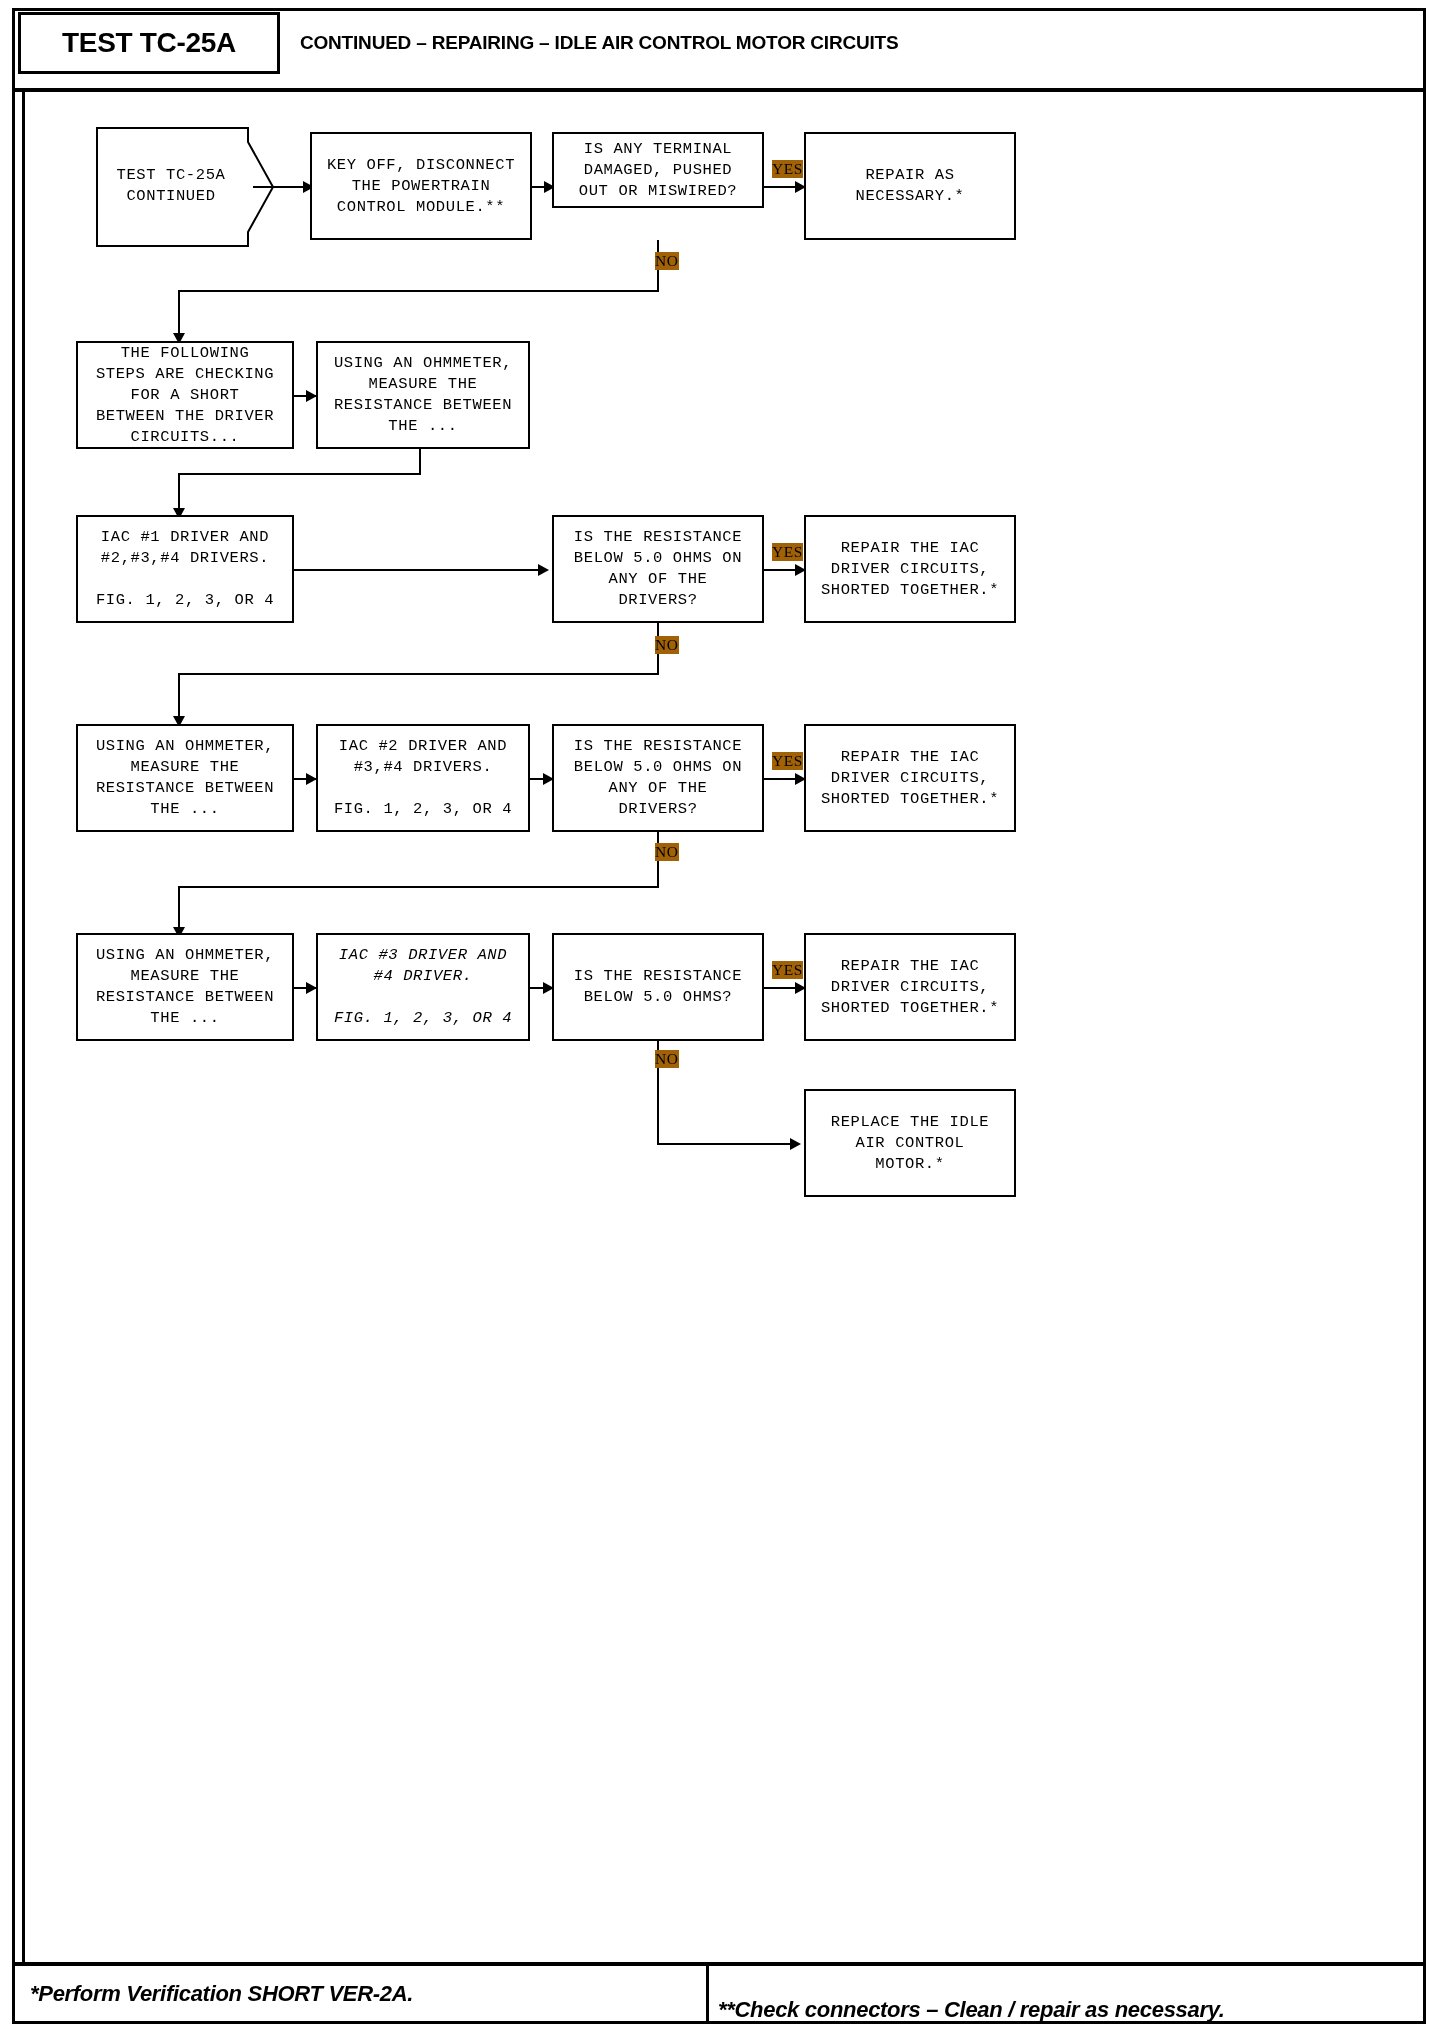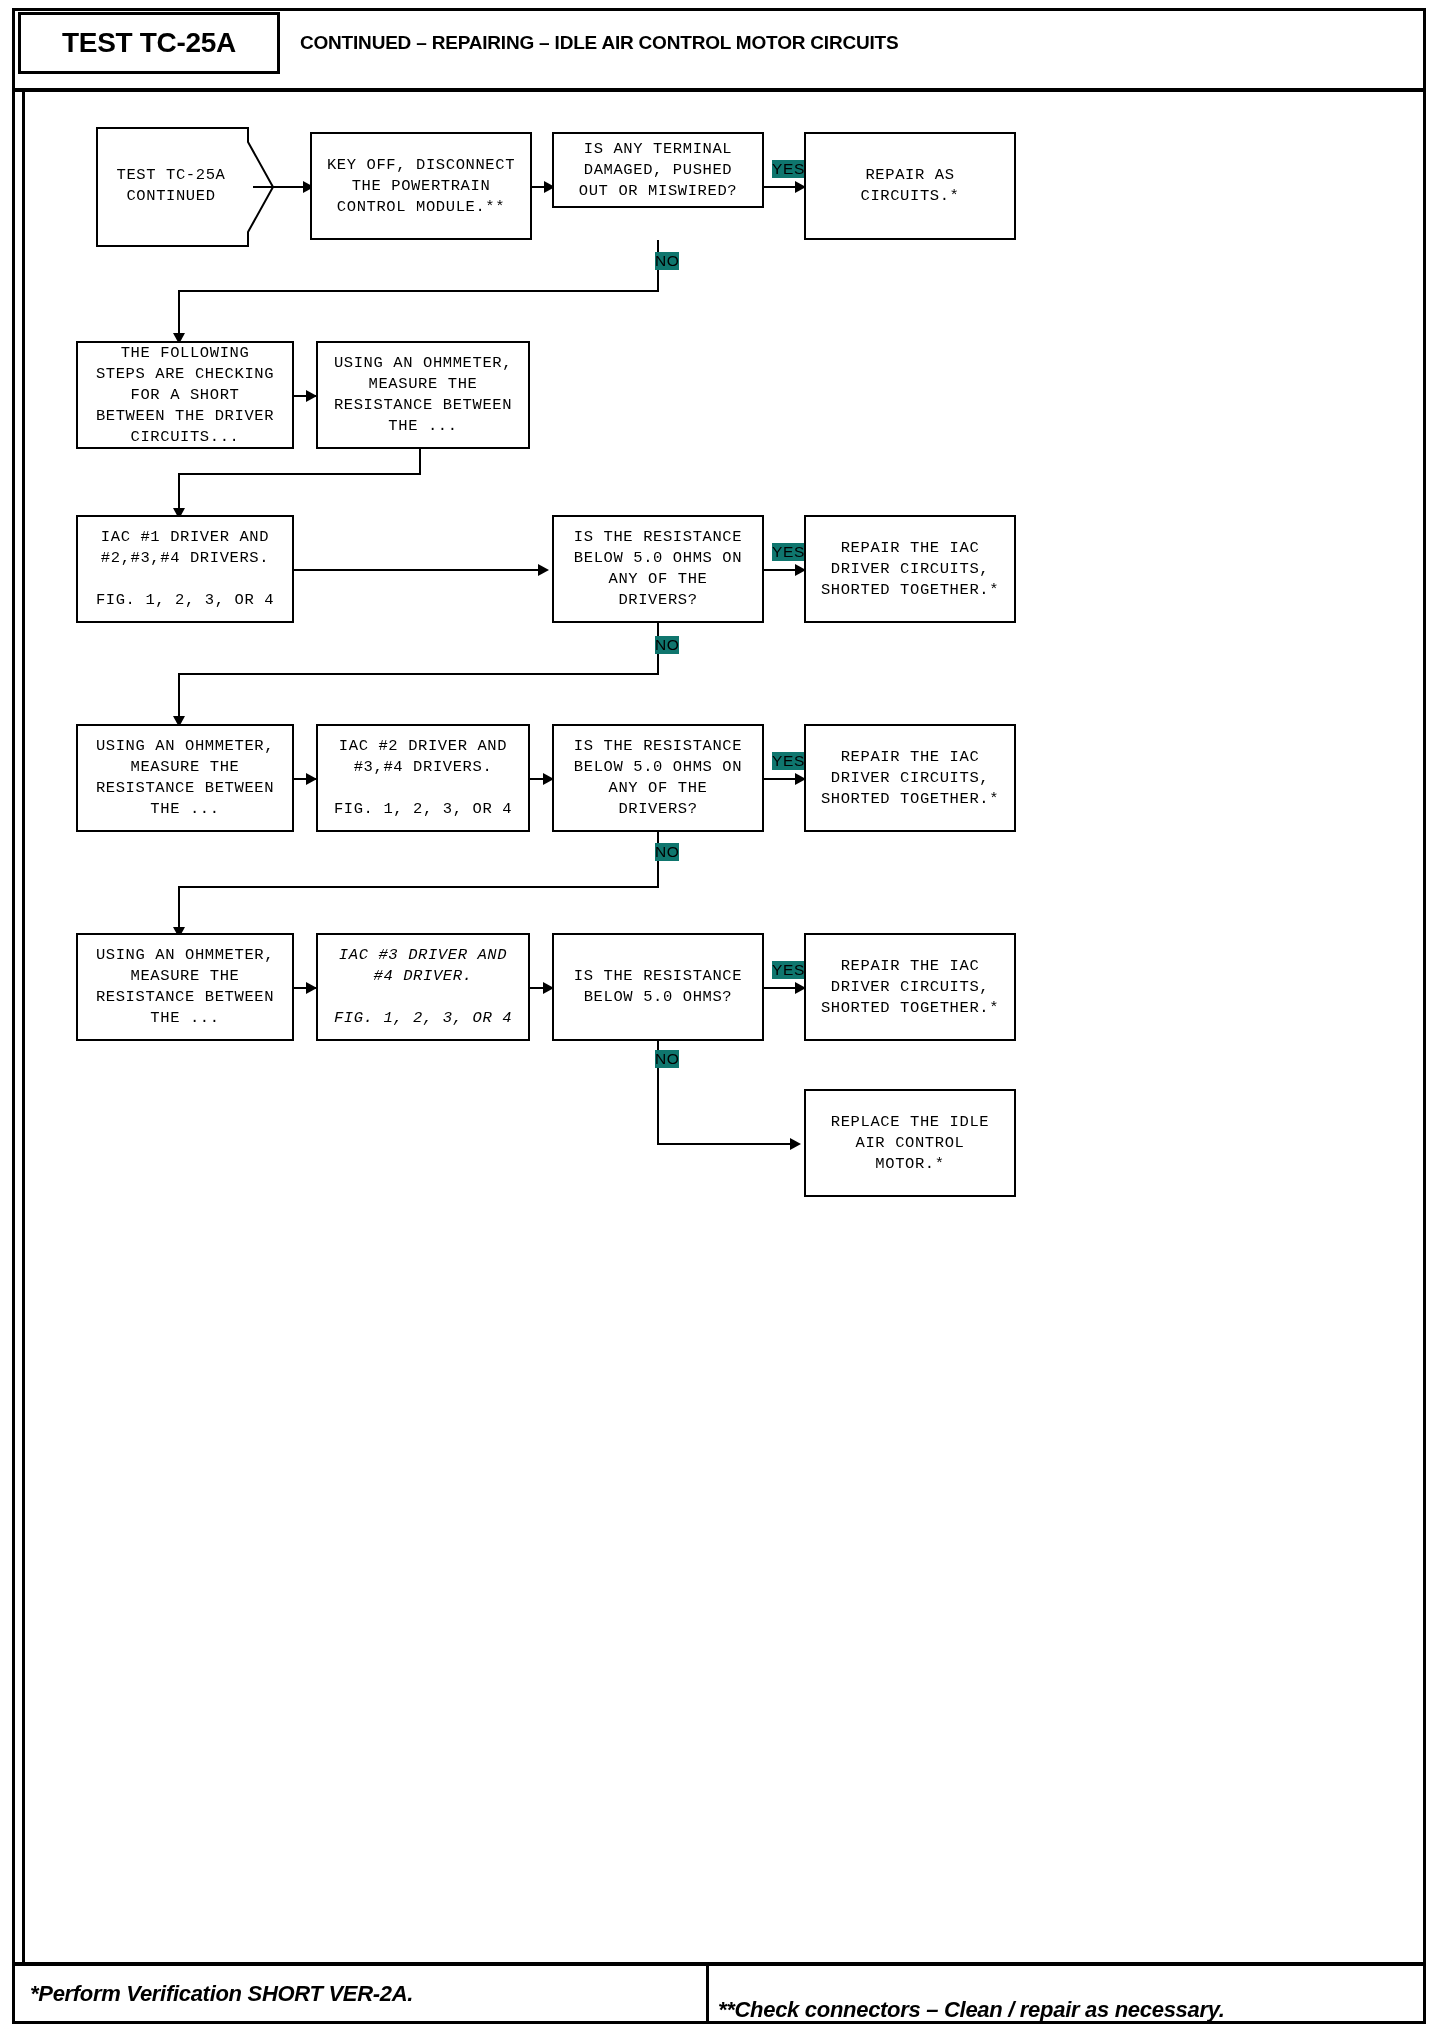--- a/index.html
+++ b/index.html
@@ -146,24 +146,24 @@
   }
   .arrow-d{
     position:absolute;
     width:0;height:0;
     border-left:6px solid transparent;
     border-right:6px solid transparent;
     border-top:11px solid #000;
   }
   .edge-label{
     position:absolute;
-    font-family:Liberation Sans, sans-serif;
+    font-family:Liberation Serif, serif;
     font-size:15.5px;
     letter-spacing:0.6px;
-    background:#0f766e;
+    background:#a16207;
     line-height:18px;
     white-space:nowrap;
   }
 </style>
 </head>
 <body>
 
 <div id="page">
 
   <div class="frame-outer"></div>
@@ -196,21 +196,21 @@
 
   <div class="node" style="left:552px;top:132px;width:212px;height:76px;">IS ANY TERMINAL
 DAMAGED, PUSHED
 OUT OR MISWIRED?</div>
 
   <div class="edge-label" style="left:772px;top:160px;">YES</div>
   <div class="hline" style="left:764px;top:186px;width:42px;"></div>
   <div class="arrow-r" style="left:795px;top:181px;"></div>
 
   <div class="node" style="left:804px;top:132px;width:212px;height:108px;">REPAIR AS
-CIRCUITS.*</div>
+NECESSARY.*</div>
 
   <div class="vline" style="left:657px;top:240px;height:52px;"></div>
   <div class="edge-label" style="left:655px;top:252px;">NO</div>
   <div class="hline" style="left:178px;top:290px;width:481px;"></div>
   <div class="vline" style="left:178px;top:290px;height:48px;"></div>
   <div class="arrow-d" style="left:173px;top:333px;"></div>
 
   <div class="node" style="left:76px;top:341px;width:218px;height:108px;font-family:Liberation Mono, monospace;">THE FOLLOWING
 STEPS ARE CHECKING
 FOR A SHORT

